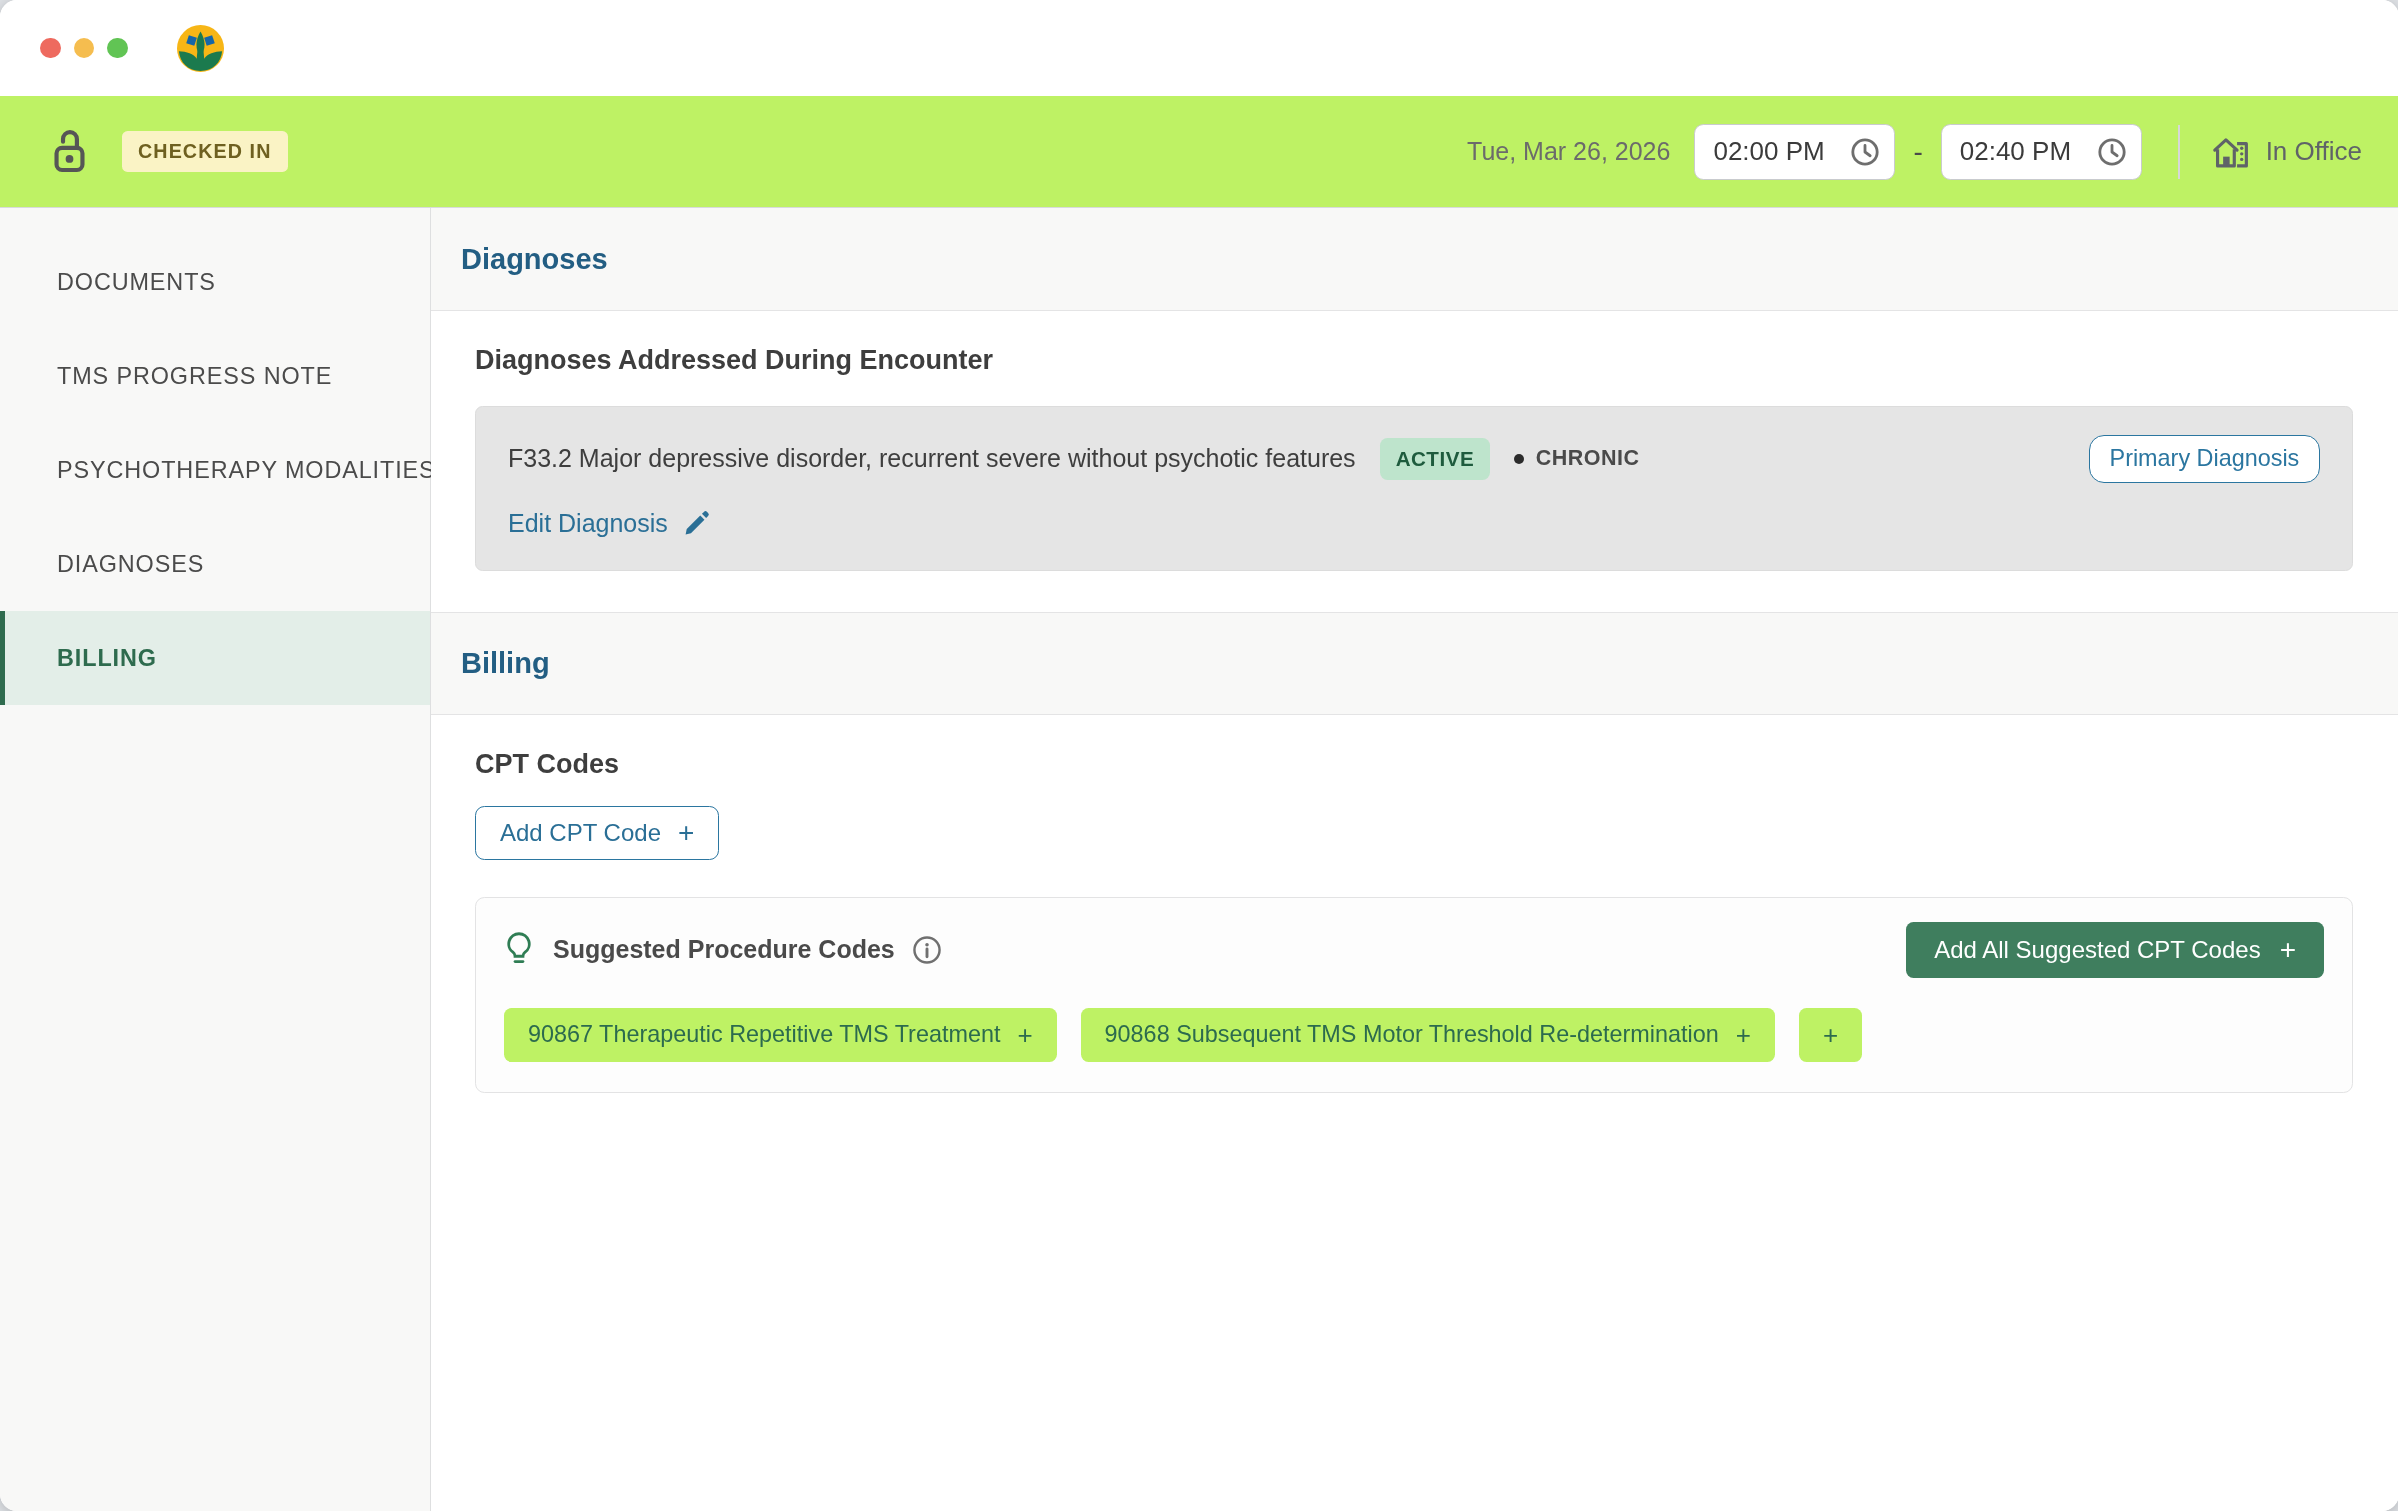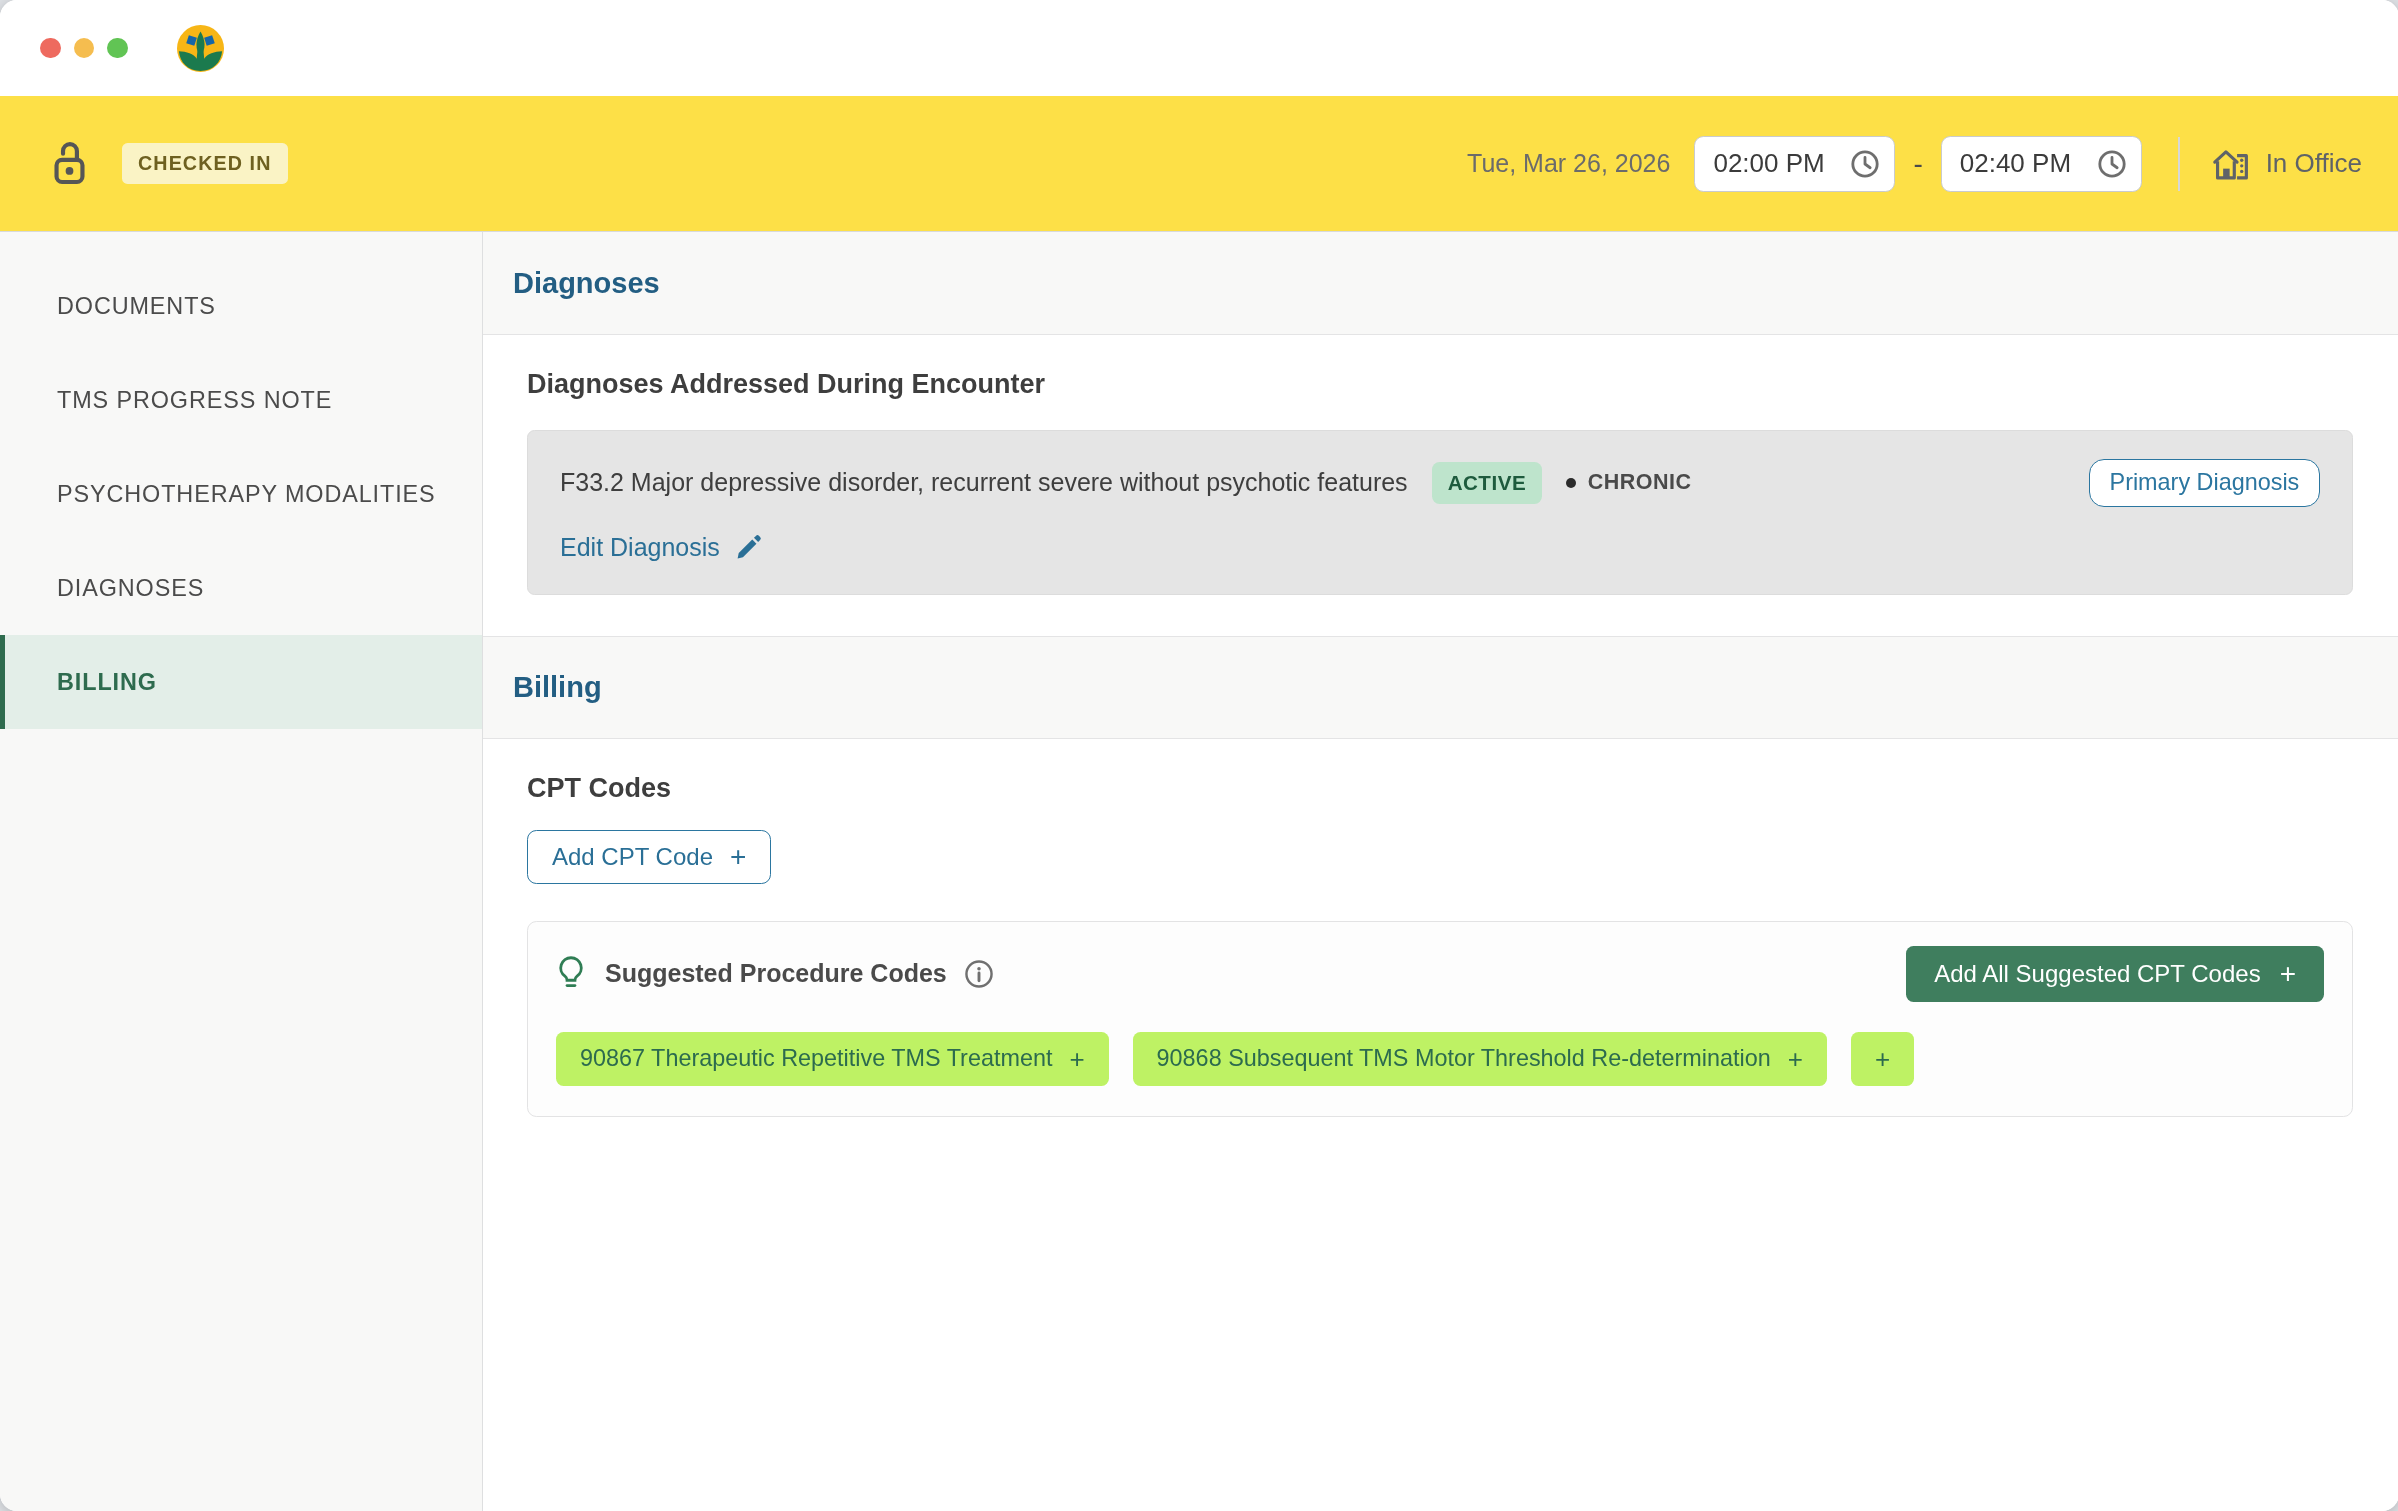--- a/index.html
+++ b/index.html
@@ -21,22 +21,22 @@
   
   .titlebar { height: 96px; flex: none; background: #ffffff; display: flex; align-items: center; }
   .traffic { display: flex; gap: 13px; margin-left: 40px; }
   .tl { width: 20.6px; height: 20.6px; border-radius: 50%; cursor: pointer; }
   .tl.red { background: #EE6A5F; }
   .tl.yellow { background: #F5BD4F; }
   .tl.green { background: #61C454; }
   .logo { margin-left: 49px; width: 47px; height: 47px; }
   
   .headerbar {
-    height: 136px; flex: none;
-    background: #fde047; border-bottom: 0.9px solid #D8DADC;
+    height: 112px; flex: none;
+    background: #bef264; border-bottom: 0.9px solid #D8DADC;
     display: flex; align-items: center;
     padding: 0 37px 0 51px;
   }
   .lock { display: flex; cursor: pointer; }
   .badge-checkedin {
     margin-left: 34px; background: #FAF3C5; color: #6E6020;
     font-size: 19.7px; font-weight: 700; letter-spacing: 1.1px;
     padding: 9.4px 16px; border-radius: 5.6px; white-space: nowrap;
   }
   .hspacer { flex: 1; }
@@ -48,21 +48,21 @@
   }
   .time-input.t2 { margin-left: 0; }
   .time-value { font-size: 26px; color: #3B3B3B; white-space: nowrap; }
   .clock { margin-left: auto; display: flex; }
   .dash { margin: 0 18px; color: #4A4A4A; font-size: 28px; }
   .vdiv { width: 1.9px; height: 54px; background: #D6D7D9; margin: 0 32px 0 36px; }
   .office { display: flex; align-items: center; gap: 15px; color: #5F6368; font-size: 26px; cursor: pointer; white-space: nowrap; }
   
   .content { flex: 1; display: flex; min-height: 0; }
   .sidebar {
-    width: 483px; flex: none;
+    width: 431px; flex: none;
     background: #F8F8F7; border-right: 0.9px solid #DEDFE0;
     padding-top: 27px;
   }
   .nav-item {
     height: 94px; display: flex; align-items: center;
     padding-left: 52px; border-left: 5.6px solid transparent;
     font-size: 23.4px; letter-spacing: 0.9px; color: #4B4B4B; cursor: pointer;
     white-space: nowrap;
   }
   .nav-item.active {

